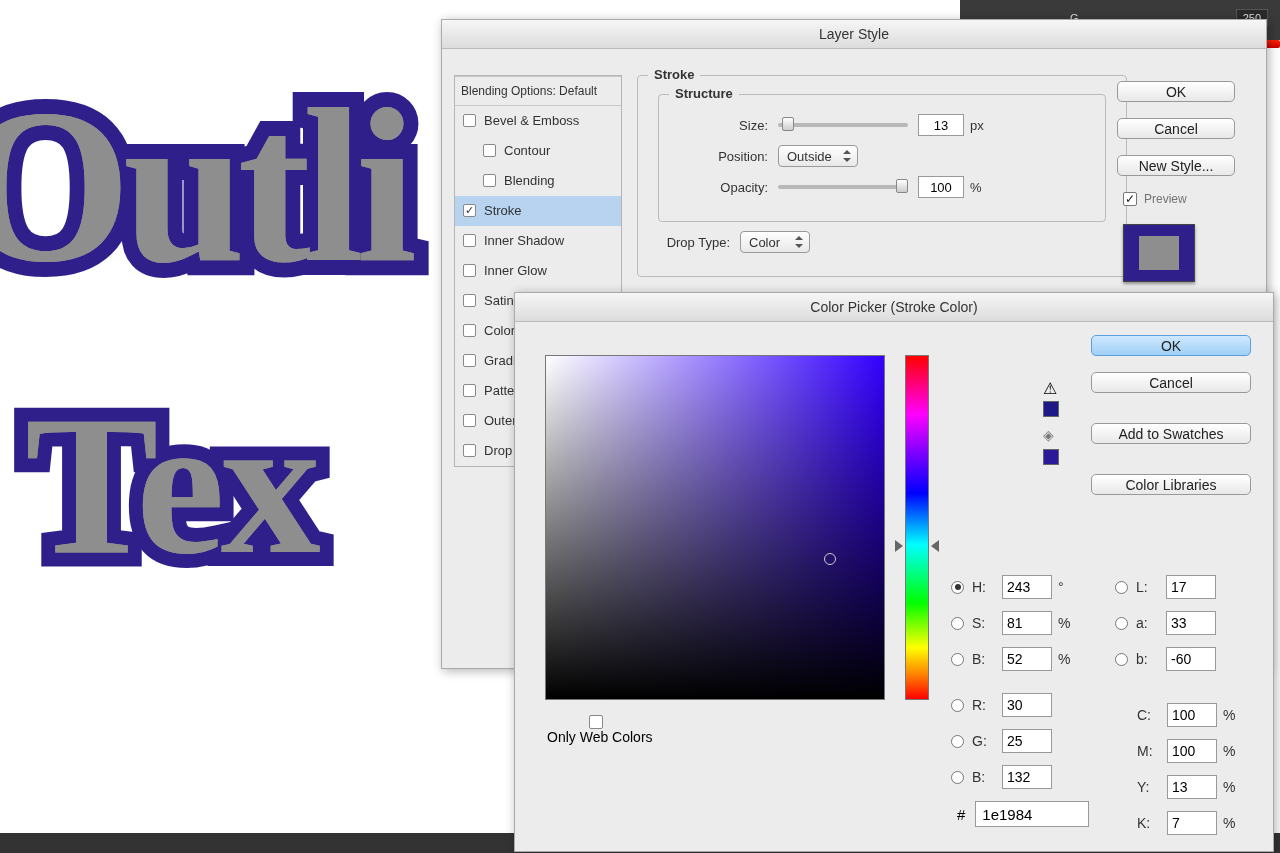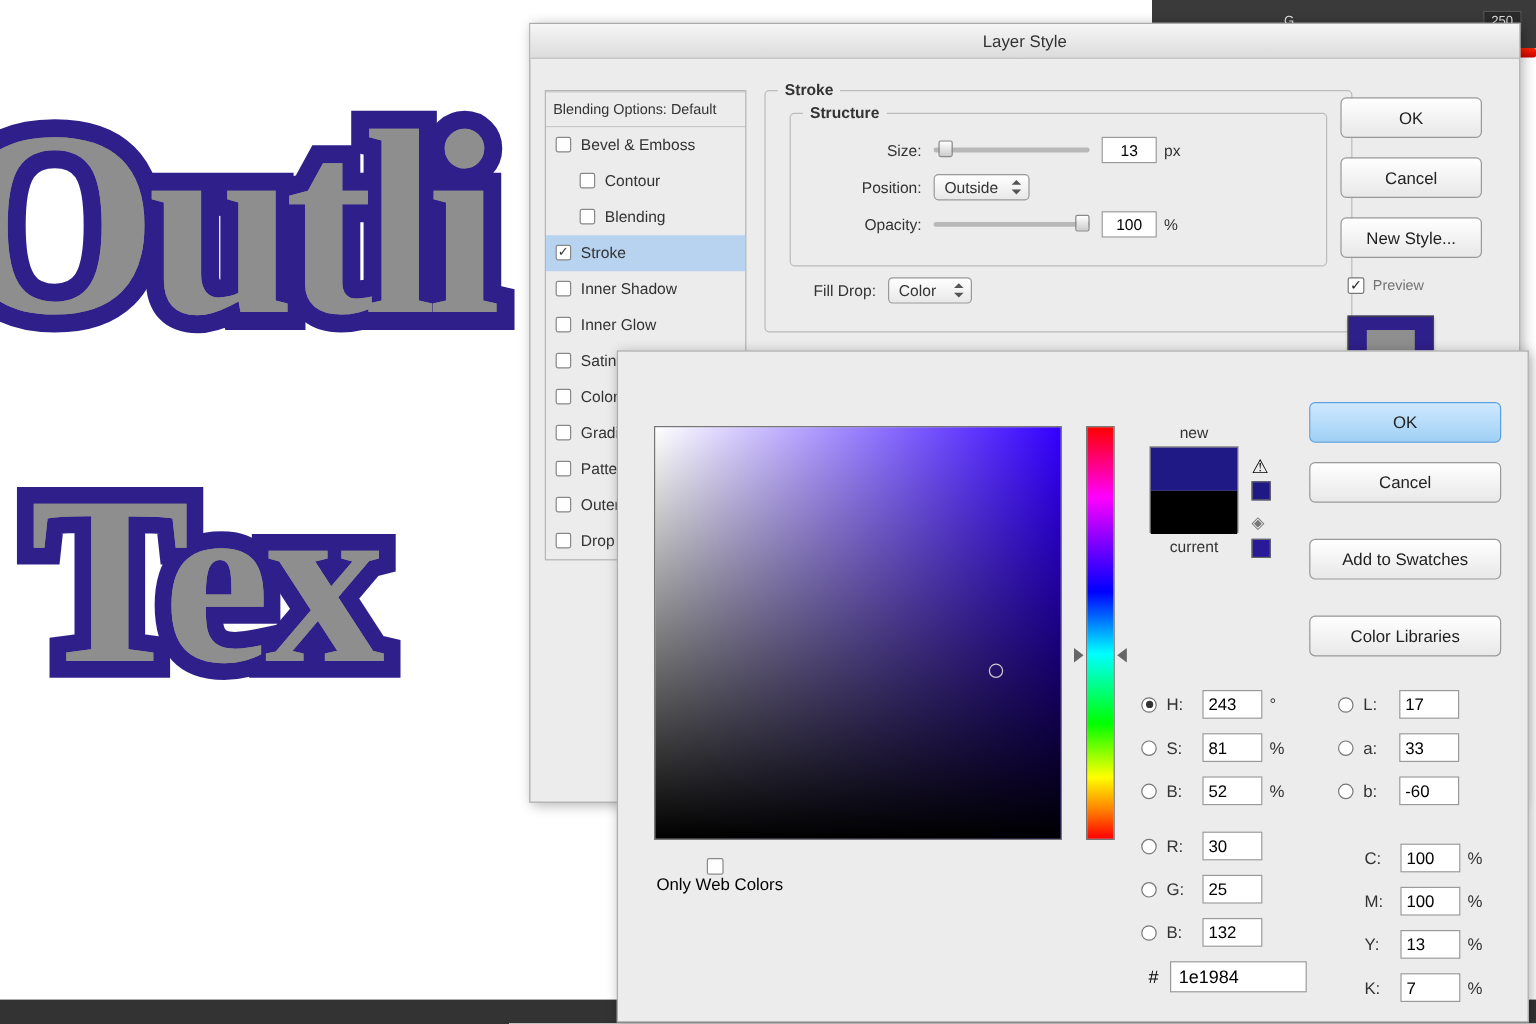--- a/index.html
+++ b/index.html
@@ -45,21 +45,21 @@
 .form-row .lbl { width:95px; text-align:right; margin-right:10px;}
 .slider { flex:0 0 130px; height:4px; background:#b8b8b8; border-radius:2px; position:relative; margin-right:10px;}
 .slider .thumb { width:12px; height:14px; background:linear-gradient(#fff,#ccc); border:1px solid #888; border-radius:2px; position:absolute; top:-6px;}
 .numbox { width:46px; height:22px; border:1px solid #999; background:#fff; text-align:center; font-size:13px; margin-right:6px;}
 .select { height:22px; border:1px solid #999; background:linear-gradient(#fff,#e8e8e8); border-radius:4px; padding:2px 20px 2px 8px; font-size:13px; position:relative; display:inline-flex; align-items:center;}
 .select::after { content:""; position:absolute; right:6px; top:4px; width:0; height:0; border-left:4px solid transparent; border-right:4px solid transparent; border-bottom:4px solid #555;}
 .select::before { content:""; position:absolute; right:6px; bottom:4px; width:0; height:0; border-left:4px solid transparent; border-right:4px solid transparent; border-top:4px solid #555;}
 
 
 .ls-buttons { position:absolute; top:61px; left:675px; width:120px;}
-.btn { display:block; width:118px; height:34px; border:1px solid #999; border-radius:5px; background:linear-gradient(#fff,#e8e8e8); font-size:14px; color:#222; margin-bottom:16px; cursor:default;}
+.btn { display:block; width:118px; height:21px; border:1px solid #999; border-radius:5px; background:linear-gradient(#fff,#e8e8e8); font-size:14px; color:#222; margin-bottom:16px; cursor:default;}
 .preview-chk { display:flex; align-items:center; font-size:12px; color:#737373; margin-top:4px; margin-left:6px;}
 .preview-chk .chk { width:14px; height:14px; border:1px solid #777; background:#fff; margin-right:7px; border-radius:2px; display:inline-flex; align-items:center; justify-content:center;}
 .preview-chk .chk::after { content:"✓"; font-size:12px; color:#222;}
 .preview-swatch { margin-top:18px; margin-left:6px; width:72px; height:58px; background:#2f1f8a; display:flex; align-items:center; justify-content:center; border:1px solid #444; box-shadow:0 2px 3px rgba(0,0,0,0.4);}
 .preview-swatch .inner { width:40px; height:34px; background:#8e8e8e;}
 
 
 .color-picker { top: 292px; left: 514px; width: 760px; height: 560px; }
 .sat-box { position:absolute; top:62px; left:30px; width:340px; height:345px;
   background: linear-gradient(to top, #000, rgba(0,0,0,0)), linear-gradient(to right, #fff, #3300ff);
@@ -193,21 +193,21 @@
         <div class="form-row">
           <span class="lbl">Opacity:</span>
           <div class="slider">
               <div class="thumb" style="left:118px"></div>
             </div>
           <input class="numbox" value="100" style="">
           <span>%</span>
         </div>
       </div>
       <div class="form-row" style="margin-left:6px">
-        <span class="lbl" style="width:72px">Fill Drop:</span>
+        <span class="lbl" style="width:72px">Drop Type:</span>
         <div class="select" style="width:70px">
             <span>Color</span>
           </div>
       </div>
     </div>
   </div>
 
   <div class="ls-buttons">
     <button class="btn">OK</button>
     <button class="btn">Cancel</button>
@@ -216,36 +216,29 @@
       <span class="chk"></span>
       <span>Preview</span>
     </div>
     <div class="preview-swatch">
         <div class="inner"></div>
       </div>
   </div>
 </div>
 
 <div class="dialog color-picker">
+  <div class="titlebar">Color Picker (Stroke Color)</div>
 
   <div class="sat-box">
     <div class="sat-cursor"></div>
   </div>
   <div class="hue-strip"></div>
   <div class="hue-arrow-l"></div>
   <div class="hue-arrow-r"></div>
 
-  <div class="new-current">
-    <div class="lbl">new</div>
-    <div class="nc-swatch">
-      <div class="new"></div>
-      <div class="cur"></div>
-    </div>
-    <div class="lbl">current</div>
-  </div>
   <div class="warn-icon">⚠</div>
   <div class="warn-sw"></div>
   <div class="cube-icon">◈</div>
   <div class="cube-sw"></div>
 
   <div class="cp-buttons">
     <button class="btn primary">OK</button>
     <button class="btn">Cancel</button>
     <div style="height:14px"></div>
     <button class="btn">Add to Swatches</button>

